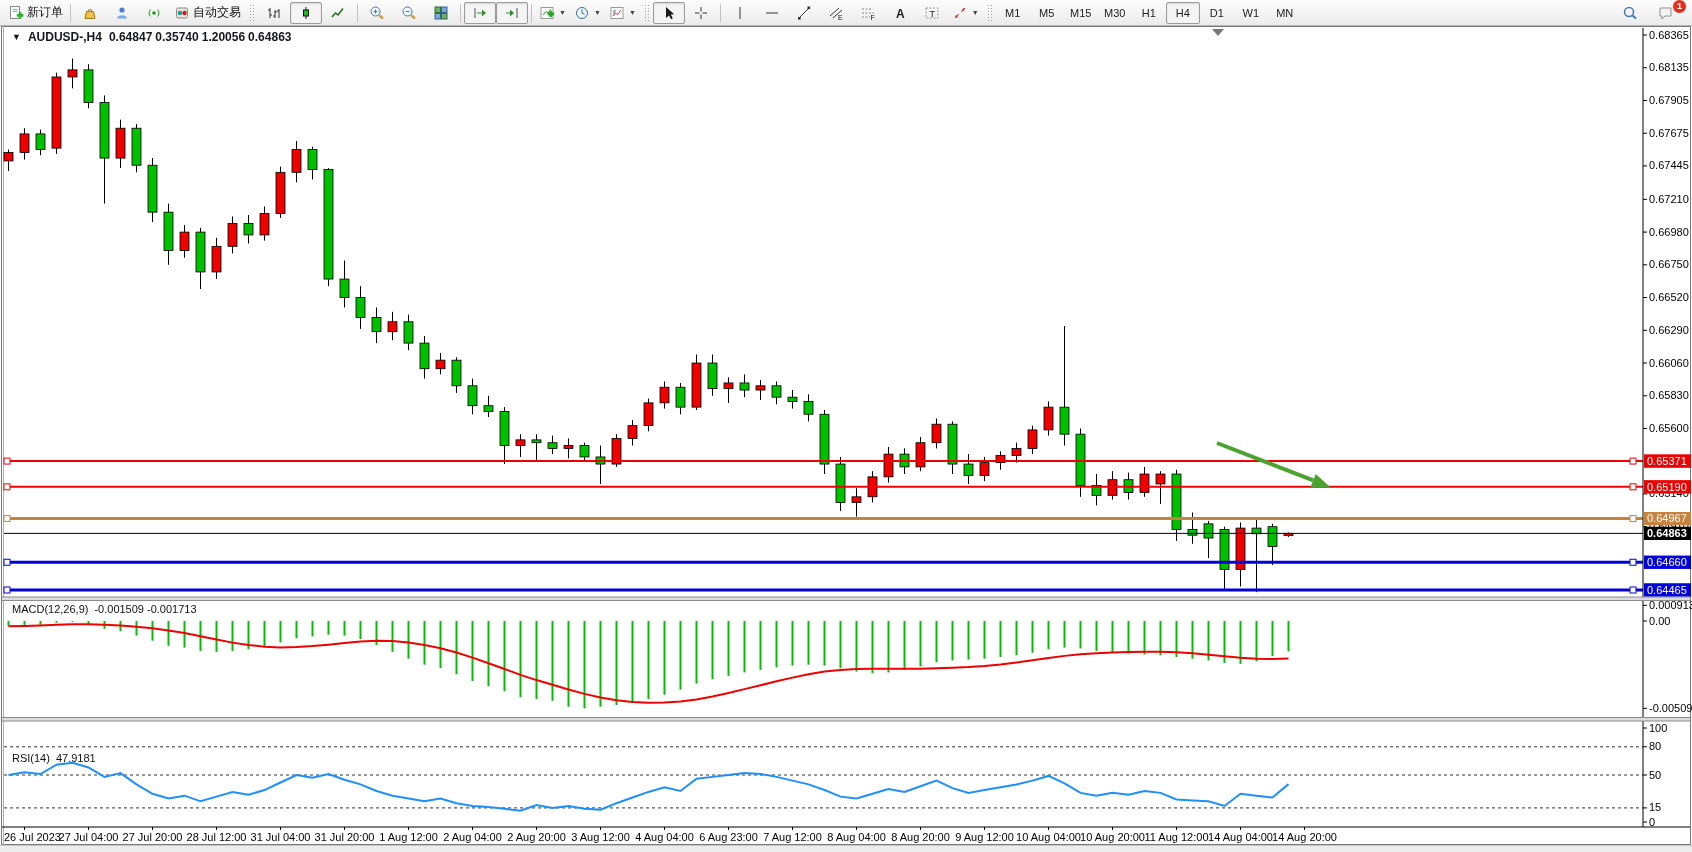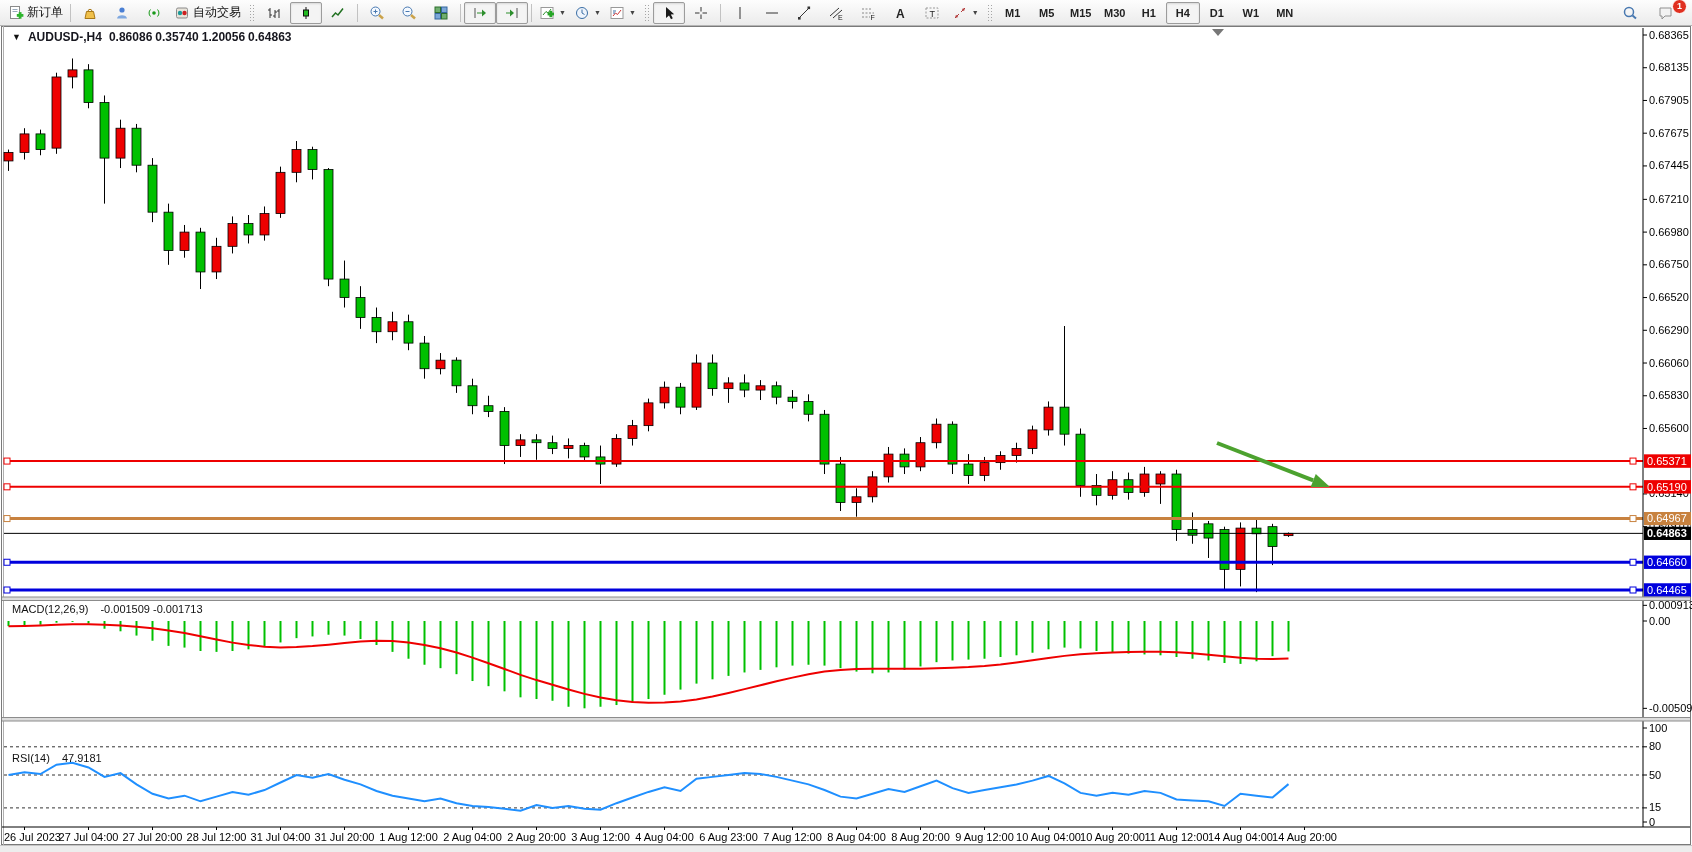--- a/index.html
+++ b/index.html
@@ -3,32 +3,32 @@
 <meta charset="utf-8">
 <style>
   html,body{margin:0;padding:0}
   body{width:1692px;height:852px;overflow:hidden;background:#f0f0f0;font-family:"Liberation Sans",sans-serif;position:relative}
   
   .toolbar{position:absolute;top:0;left:0;width:1692px;height:26px;background:linear-gradient(#fdfdfd,#ebebeb);border-bottom:1px solid #b5b5b5;display:flex;align-items:center;padding:10px 4px;box-sizing:border-box;z-index:10}
   .tbtn{height:20px;min-width:24px;padding:0 3px;display:flex;align-items:center;justify-content:center;gap:3px;border:1px solid transparent;border-radius:2px}
   .tbtn.pressed{background:#f4f4f4;border-color:#9c9c9c;box-shadow:inset 0 1px 2px rgba(0,0,0,.12)}
   .tbtn .lbl{font-size:12px;color:#111;white-space:nowrap}
   .tbtn.tf{min-width:26px}
-  .tbtn.tf .lbl{font-size:11px;font-weight:bold;color:#222}
+  .tbtn.tf .lbl{font-size:11px;font-weight:normal;color:#222}
   .caret{font-size:7px;color:#444;margin-left:1px}
   .sep{width:1px;height:18px;background:#c2c2c2;margin:0 3px}
   .grip{width:5px;height:18px;margin:0 4px;background-image:radial-gradient(circle,#a5a5a5 .9px,transparent 1px);background-size:3px 3px}
   .toolbar-right{margin-left:auto;display:flex;align-items:center;gap:4px;padding-right:6px}
   .badge{position:absolute;top:-4px;right:-6px;background:#e03020;color:#fff;font-size:9px;font-weight:bold;width:13px;height:13px;border-radius:50%;display:flex;align-items:center;justify-content:center;border:1px solid #fff}
   .chat-wrap{position:relative}
   
   .chart-window{position:absolute;top:26px;left:0;width:1692px;height:819px;background:#fff;z-index:1}
   .chart-title{position:absolute;left:12px;top:4px;font-size:12px;font-weight:bold;color:#16161e;display:flex;gap:7px;align-items:center;z-index:3}
   .chart-title .tri{font-size:9px;color:#111}
-  .ind-label{position:absolute;left:12px;font-size:11px;color:#111;z-index:3;display:flex;gap:12px}
+  .ind-label{position:absolute;left:12px;font-size:11px;color:#111;z-index:3;display:flex;gap:6px}
   #macd-label{top:577px}
   #rsi-label{top:726px}
   svg text{font-family:"Liberation Sans",sans-serif}
   
   .statusbar{position:absolute;left:0;top:845px;width:1692px;height:7px;background:#ededed;border-top:1px solid #c6c6c6;z-index:5}
 </style>
 </head>
 <body>
 
 <div class="toolbar" id="toolbar">
@@ -669,21 +669,21 @@
       <line x1="2" y1="571" x2="1690" y2="571" stroke="#8c8c8c"></line>
       <line x1="2" y1="574.5" x2="1690" y2="574.5" stroke="#8c8c8c"></line>
       <rect x="2" y="691.5" width="1688" height="3.5" fill="#dcdcdc"></rect>
       <line x1="2" y1="691.5" x2="1690" y2="691.5" stroke="#8c8c8c"></line>
       <line x1="2" y1="695" x2="1690" y2="695" stroke="#8c8c8c"></line>
     </svg>
 
   <div class="chart-title">
     <span class="tri">▼</span>
     <span>AUDUSD-,H4</span>
-    <span>0.86086</span>
+    <span>0.64847</span>
     <span style="margin-left:-4px">0.35740</span>
     <span style="margin-left:-4px">1.20056</span>
     <span style="margin-left:-4px">0.64863</span>
   </div>
 
   <div class="ind-label" id="macd-label">
     <span>MACD(12,26,9)</span>
     <span>-0.001509 -0.001713</span>
   </div>
 

